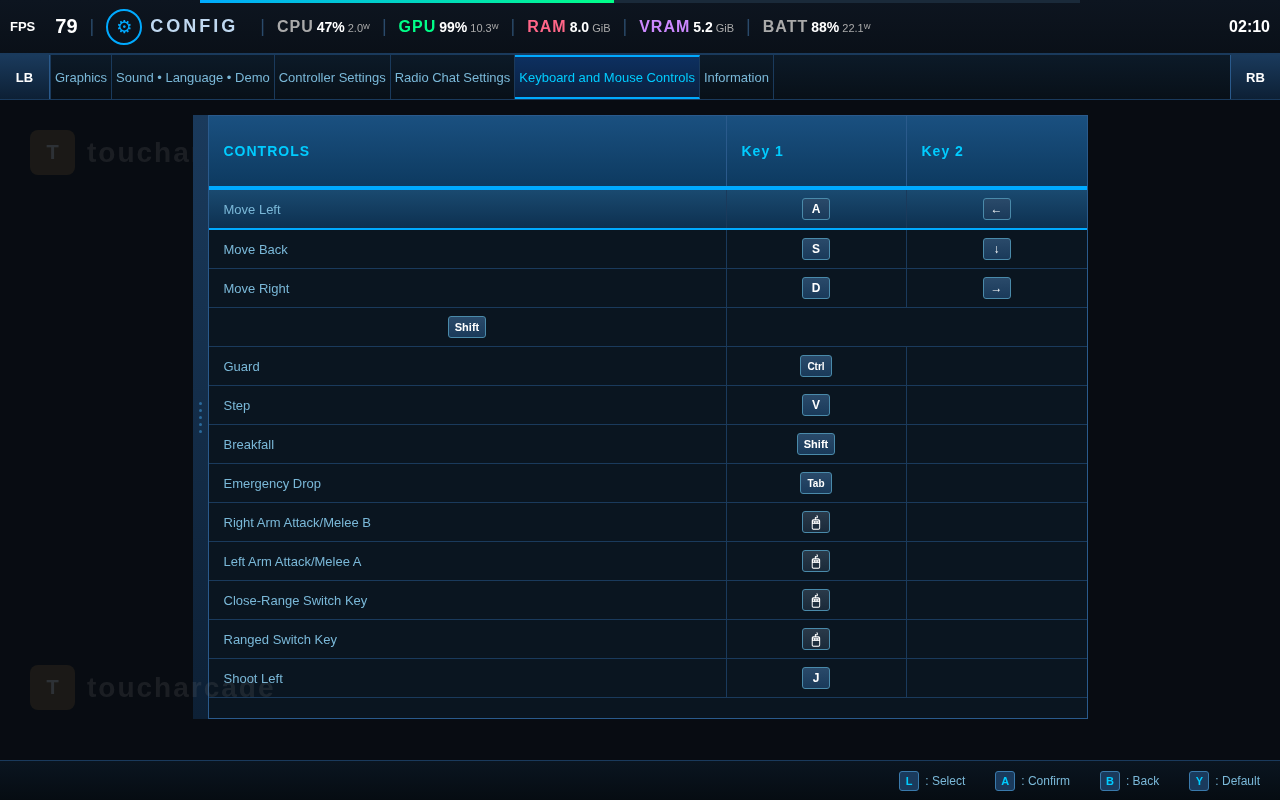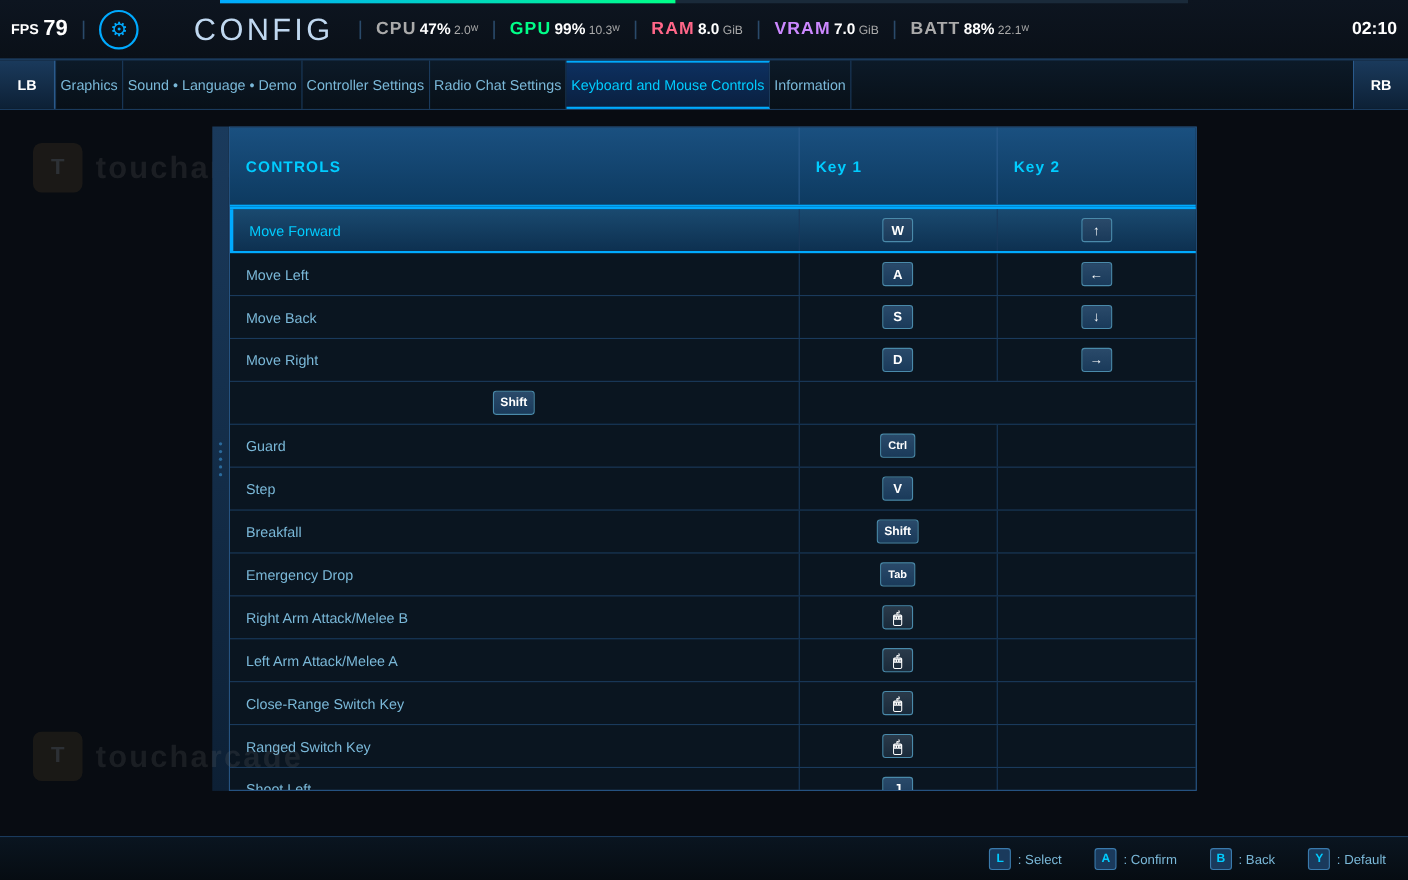--- a/index.html
+++ b/index.html
@@ -21,21 +21,21 @@
       display: flex;
       align-items: center;
       padding: 0 10px;
       gap: 8px;
       position: relative;
       z-index: 10;
     }
     .fps-block {
       display: flex;
       align-items: center;
-      gap: 4px;
+      gap: 20px;
     }
     .fps-label {
       color: #ffffff;
       font-size: 13px;
       font-weight: bold;
     }
     .fps-value {
       color: #ffffff;
       font-size: 20px;
       font-weight: bold;
@@ -46,25 +46,24 @@
       border: 2px solid #00aaff;
       border-radius: 50%;
       display: flex;
       align-items: center;
       justify-content: center;
       color: #00aaff;
       font-size: 18px;
     }
     .config-title {
       color: #c0d8f0;
-      font-size: 28px;
-      font-weight: normal;
+      font-size: 18px;
+      font-weight: bold;
       letter-spacing: 3px;
       margin-right: 10px;
-      margin-left: 42px;
     }
     .stat-divider {
       color: #2a4a6a;
       font-size: 18px;
       margin: 0 4px;
     }
     .stat-block {
       display: flex;
       align-items: baseline;
       gap: 3px;
@@ -389,21 +388,21 @@
   </div>
   <div class="stat-divider">|</div>
   <div class="stat-block">
     <span class="stat-label ram">RAM</span>
     <span class="stat-value">8.0</span>
     <span class="stat-sub">GiB</span>
   </div>
   <div class="stat-divider">|</div>
   <div class="stat-block">
     <span class="stat-label vram">VRAM</span>
-    <span class="stat-value">7.0</span>
+    <span class="stat-value">5.2</span>
     <span class="stat-sub">GiB</span>
   </div>
   <div class="stat-divider">|</div>
   <div class="stat-block">
     <span class="stat-label batt">BATT</span>
     <span class="stat-value">88%</span>
     <span class="stat-sub">22.1ᵂ</span>
   </div>
   <div class="time-display">02:10</div>
 </div>
@@ -446,29 +445,20 @@
     <div class="controls-table-wrapper" style="margin-left:15px;">
 
       <div class="table-header">
         <div class="th-cell">CONTROLS</div>
         <div class="th-cell">Key 1</div>
         <div class="th-cell">Key 2</div>
       </div>
 
       <div class="table-body">
 
-        <div class="table-row" style="background: linear-gradient(180deg, #1a4a70 0%, #0d3050 100%); border-top: 2px solid #00aaff; border-bottom: 2px solid #00aaff;">
-          <div class="td-cell" style="color:#00ccff; border-left: 3px solid #00aaff;">Move Forward</div>
-          <div class="td-cell key">
-              <span class="key-badge">W</span>
-            </div>
-          <div class="td-cell key">
-              <span class="key-badge">↑</span>
-            </div>
-        </div>
 
         <div class="table-row">
           <div class="td-cell">Move Left</div>
           <div class="td-cell key">
               <span class="key-badge">A</span>
             </div>
           <div class="td-cell key">
               <span class="key-badge">←</span>
             </div>
         </div>

